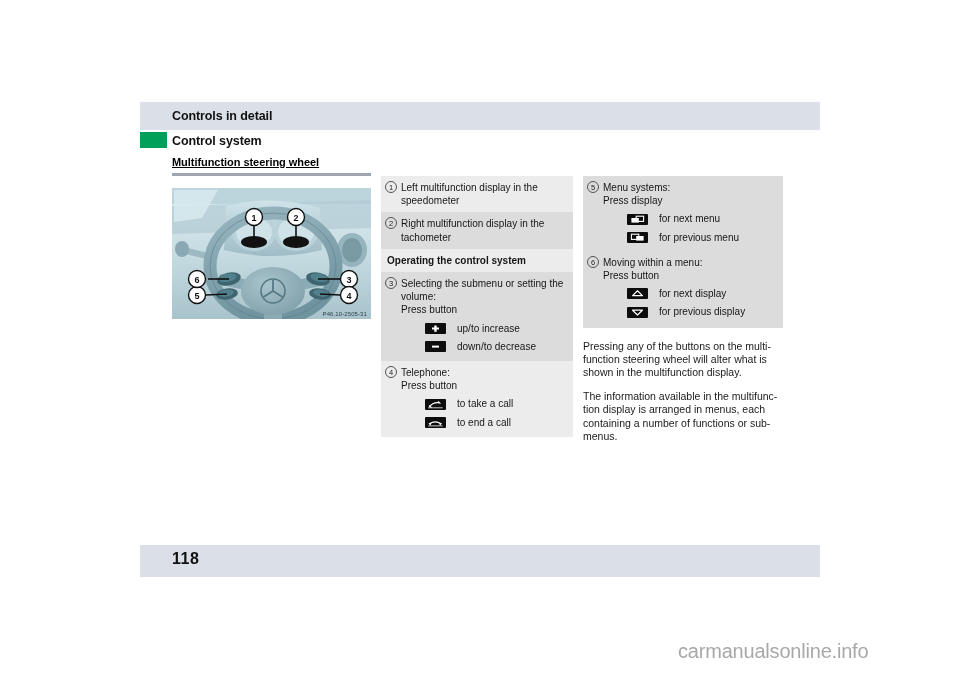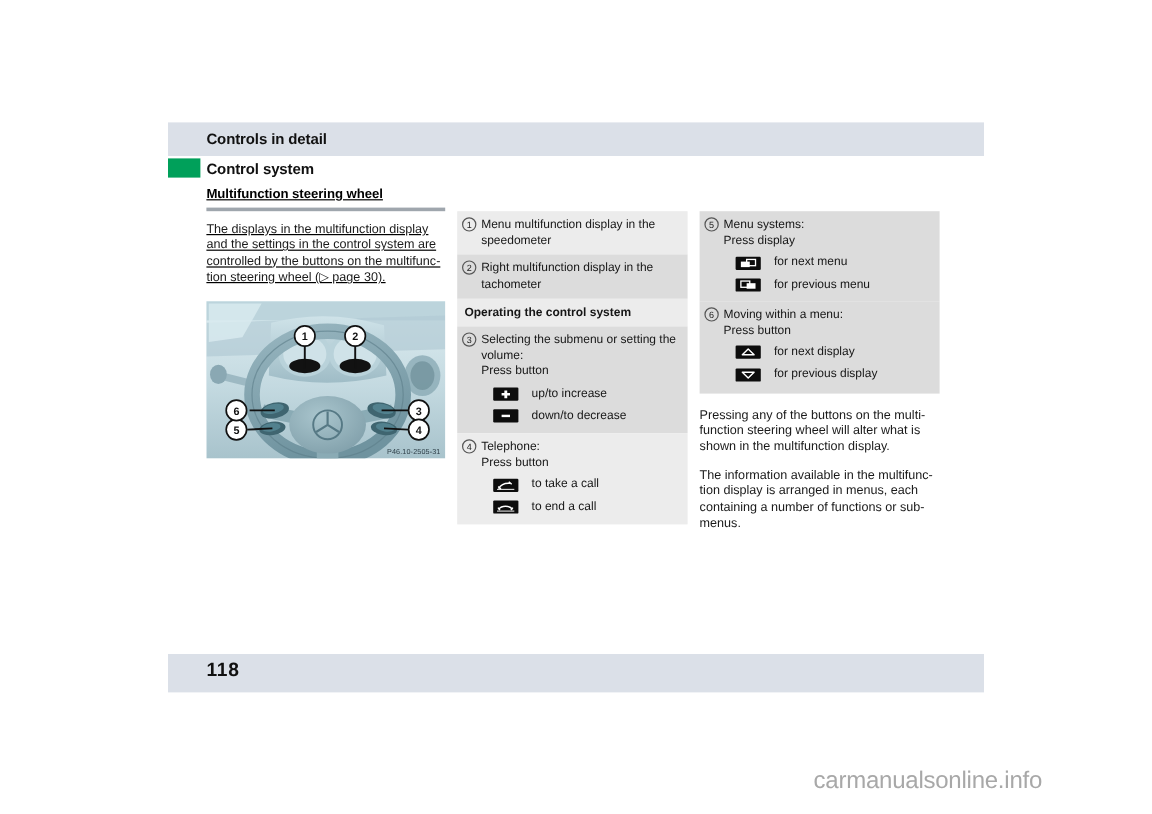--- a/index.html
+++ b/index.html
@@ -129,21 +129,21 @@
   .row.head {
     font-weight: bold;
     padding-left: 6px;
   }
 
   
   .icon-line {
     display: flex;
     align-items: center;
     margin-top: 5px;
-    margin-left: 10px;
+    margin-left: 24px;
   }
   .icon-line .cap {
     font-size: 10px;
     color: #161616;
     margin-left: 11px;
   }
 
   .btn {
     width: 21px; height: 11px;
     background: #0d0d0d;
@@ -188,21 +188,20 @@
 <div id="page">
 
   <div id="header-band"></div>
   <div id="header-title">Controls in detail</div>
   <div id="green-tab"></div>
   <div id="section-title">Control system</div>
 
   <div class="col" id="col-left">
     <div class="sub-head">Multifunction steering wheel</div>
     <div class="rule"></div>
-    <div class="body-para">The displays in the multifunction display and the settings in the control system are controlled by the buttons on the multifunc-tion steering wheel (▷ page 30).</div>
 
     <div id="wheel-figure">
       <svg width="199" height="131" viewBox="0 0 199 131">
         <defs>
           <linearGradient id="bgGrad" x1="0" y1="0" x2="0" y2="1">
             <stop offset="0%" stop-color="#dfeef2"></stop>
             <stop offset="55%" stop-color="#c3d9e0"></stop>
             <stop offset="100%" stop-color="#a8c3cc"></stop>
           </linearGradient>
           <linearGradient id="wheelGrad" x1="0" y1="0" x2="0.3" y2="1">
@@ -288,21 +287,21 @@
       </svg>
       <div id="fig-code">P46.10-2505-31</div>
     </div>
   </div>
 
   <div class="col" id="col-mid">
     <div class="box">
 
       <div class="row shade-a">
         <span class="num">1</span>
-        <span>Menu multifunction display in the speedometer</span>
+        <span>Left multifunction display in the speedometer</span>
       </div>
 
       <div class="row shade-b">
         <span class="num">2</span>
         <span>Right multifunction display in the tachometer</span>
       </div>
 
       <div class="row shade-a head">
         <span>Operating the control system</span>
       </div>

